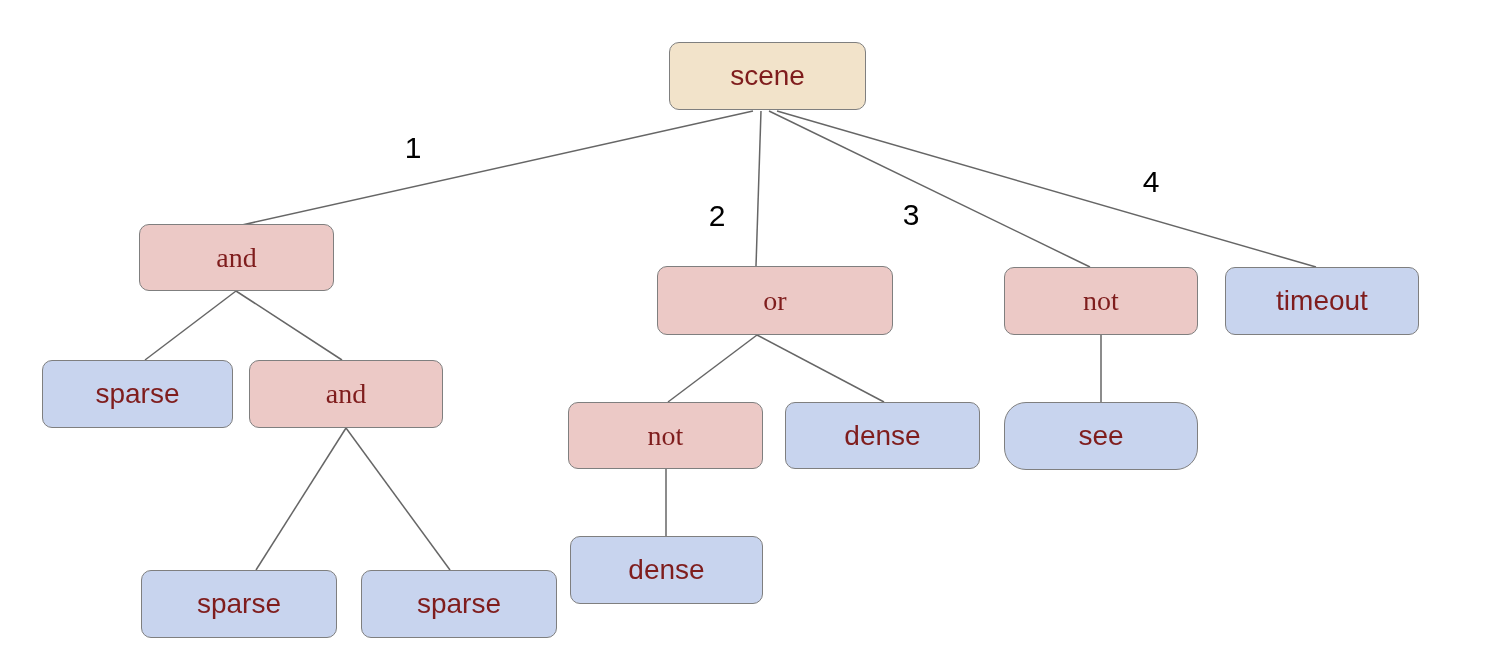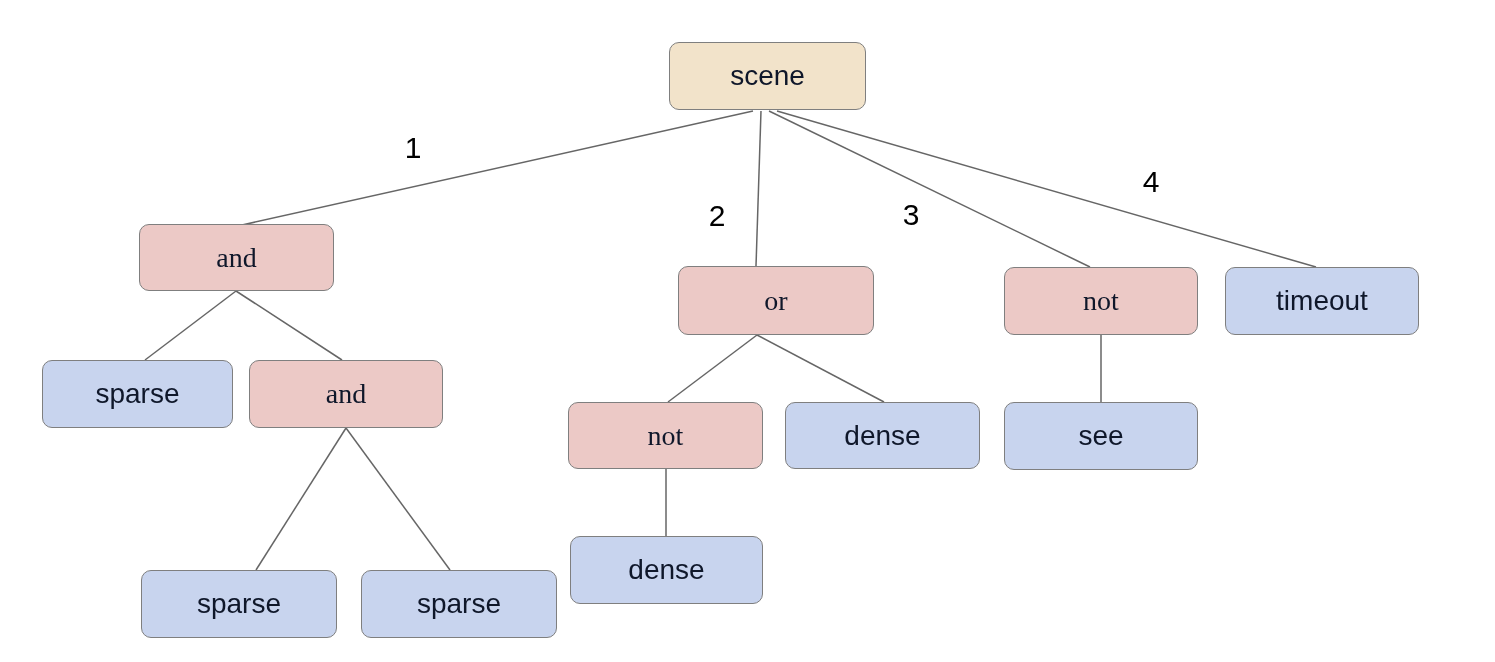--- a/index.html
+++ b/index.html
@@ -24,21 +24,21 @@
   }
   .node {
     position: absolute;
     box-sizing: border-box;
     border: 1.6px solid #7f7f7f;
     border-radius: 10px;
     display: flex;
     align-items: center;
     justify-content: center;
     font-size: 28px;
-    color: #0f172a;
+    color: #7f1d1d;
     line-height: 1;
     white-space: nowrap;
   }
   .node-root  { background: #f2e3ca; }
   .node-op    { background: #ecc9c6; font-family: Liberation Serif, serif; }
   .node-leaf  { background: #c8d4ee; }
   .edge-label {
     position: absolute;
     transform: translate(-50%, -50%);
     font-size: 30px;
@@ -63,24 +63,24 @@
       <line x1="757" y1="335" x2="884" y2="402" stroke="#666666" stroke-width="1.5"></line>
       <line x1="666" y1="469" x2="666" y2="536" stroke="#666666" stroke-width="1.5"></line>
       <line x1="1101" y1="335" x2="1101" y2="402" stroke="#666666" stroke-width="1.5"></line>
     </svg>
 <div class="edge-label" style="left: 413px; top: 148px;">1</div>
     <div class="edge-label" style="left: 717px; top: 216px;">2</div>
     <div class="edge-label" style="left: 911px; top: 215px;">3</div>
     <div class="edge-label" style="left: 1151px; top: 182px;">4</div>
     <div class="node node-root" style="left: 669px; top: 42px; width: 197px; height: 68px;">scene</div>
     <div class="node node-op" style="left: 139px; top: 224px; width: 195px; height: 67px;">and</div>
-    <div class="node node-op" style="left: 657px; top: 266px; width: 196px; height: 69px; margin-left: 21px;">or</div>
+    <div class="node node-op" style="left: 657px; top: 266px; width: 236px; height: 69px;">or</div>
     <div class="node node-op" style="left: 1004px; top: 267px; width: 194px; height: 68px;">not</div>
     <div class="node node-leaf" style="left: 1225px; top: 267px; width: 194px; height: 68px;">timeout</div>
     <div class="node node-leaf" style="left: 42px; top: 360px; width: 191px; height: 68px;">sparse</div>
     <div class="node node-op" style="left: 249px; top: 360px; width: 194px; height: 68px;">and</div>
     <div class="node node-op" style="left: 568px; top: 402px; width: 195px; height: 67px;">not</div>
     <div class="node node-leaf" style="left: 785px; top: 402px; width: 195px; height: 67px;">dense</div>
-    <div class="node node-leaf" style="left: 1004px; top: 402px; width: 194px; height: 68px;">see</div>
+    <div class="node node-leaf" style="left: 1004px; top: 402px; width: 194px; height: 68px; border-radius: 22px;">see</div>
     <div class="node node-leaf" style="left: 141px; top: 570px; width: 196px; height: 68px;">sparse</div>
     <div class="node node-leaf" style="left: 361px; top: 570px; width: 196px; height: 68px;">sparse</div>
     <div class="node node-leaf" style="left: 570px; top: 536px; width: 193px; height: 68px;">dense</div>
   </div>
 
 </body></html>

